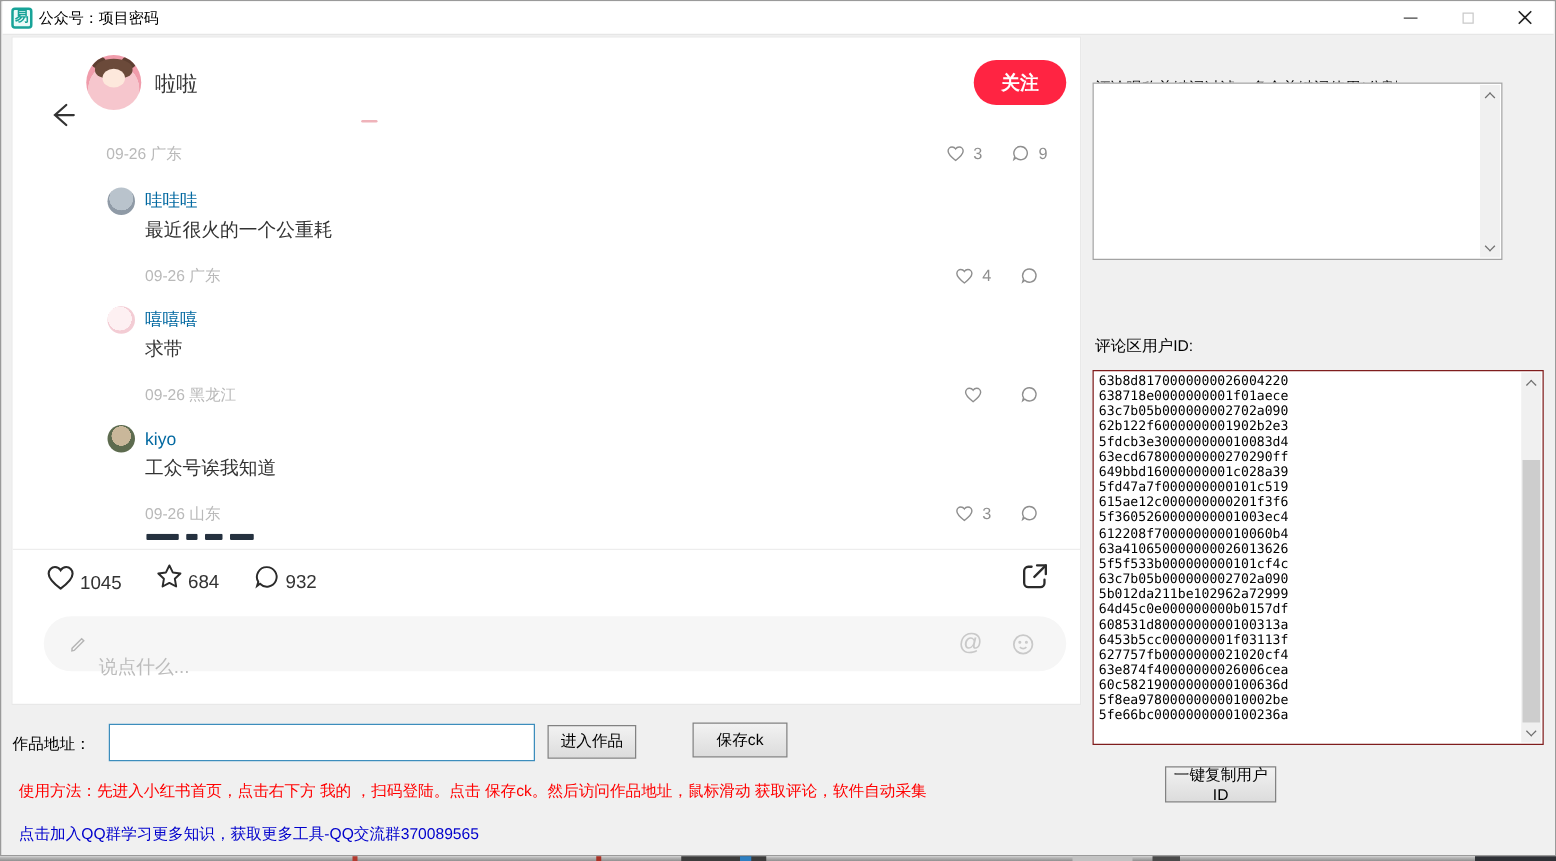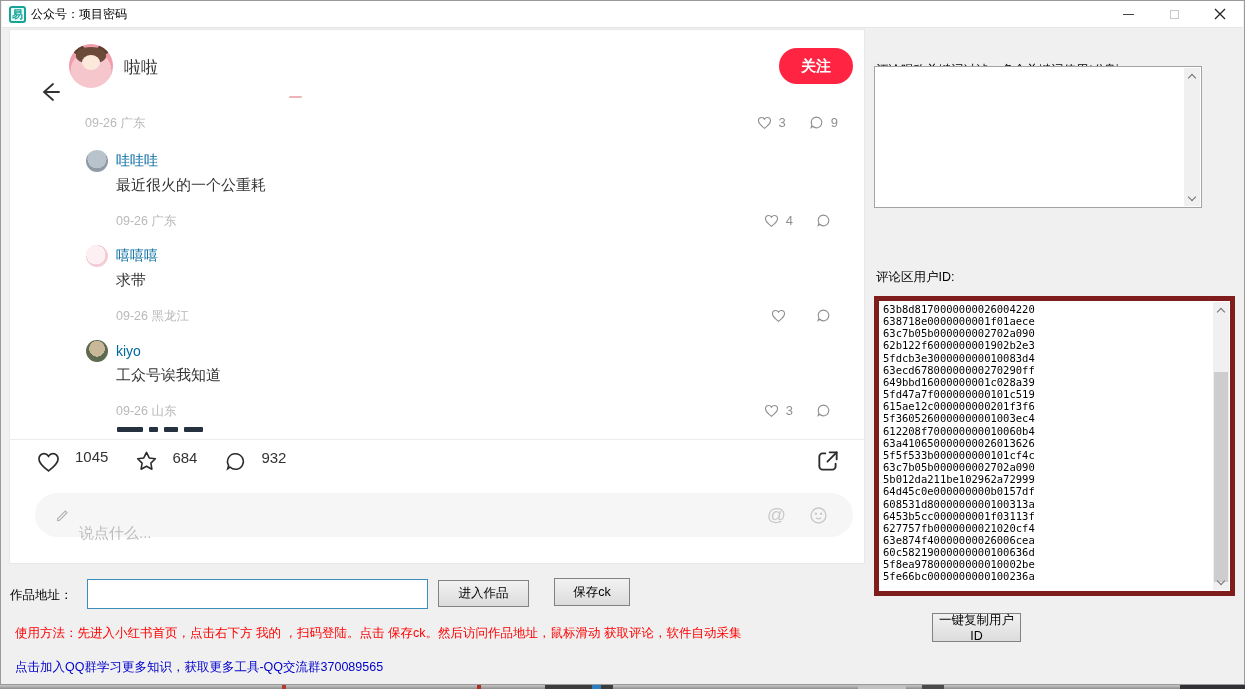--- a/index.html
+++ b/index.html
@@ -55,50 +55,50 @@
          font-size:12.5px;color:#b9b9b9;line-height:16px;}
   .likes{display:flex;align-items:center;gap:22px;color:#8f8f8f;font-size:13px;}
   .lk{display:flex;align-items:center;gap:6px;}
   .lk svg{display:block;color:#8f8f8f;}
   .clip-frag{position:absolute;left:107px;top:397px;width:92px;height:12px;overflow:hidden;display:flex;gap:6px;align-items:flex-start;}
   .clip-frag i{display:block;height:5px;background:#25313f;border-radius:1px;}
 
   .divider{position:absolute;left:0;right:0;top:409px;border-top:1px solid #ededed;}
 
   .stats{position:absolute;left:25px;top:418px;display:flex;align-items:center;gap:26px;}
-  .stat{display:flex;align-items:flex-start;gap:13px;color:#333;font-size:15px;}
+  .stat{display:flex;align-items:flex-end;gap:2px;color:#333;font-size:15px;}
   .stat svg{display:block;color:#2b2b2b;}
   .share-icon{position:absolute;right:23px;top:418px;color:#2b2b2b;}
 
   .comment-pill{position:absolute;left:25px;right:11px;top:463px;height:44px;border-radius:22px;
                 background:#f6f6f6;display:flex;align-items:center;padding:0 24px 0 20px;}
   .pill-pencil{color:#b5b5b5;margin-right:8px;}
   .pill-ph{font-size:15px;color:#bcbcbc;margin-top:36px;}
   .pill-at{margin-left:auto;font-size:19px;color:#c9c9c9;}
   .pill-smile{margin-left:22px;color:#c9c9c9;}
 
   
   .form-label{position:absolute;left:9px;top:586px;font-size:12.5px;color:#000;}
   .addr-input{position:absolute;left:86px;top:578px;width:341px;height:30px;border:1px solid #3c8dbc;
               background:#fff;font-size:13px;padding:0 6px;outline:none;}
   .win-push{border:1px solid #828282;background:linear-gradient(#f2f2f2,#dcdcdc);
             font-size:12.5px;color:#000;display:flex;align-items:center;justify-content:center;
             font-family:"Liberation Sans",sans-serif;}
-  .enter-btn{position:absolute;left:437px;top:579px;width:91px;height:27px;}
+  .enter-btn{position:absolute;left:437px;top:579px;width:71px;height:27px;}
   .saveck-btn{position:absolute;left:553px;top:577px;width:76px;height:28px;}
   .red-text{position:absolute;left:14px;top:624px;font-size:12.5px;color:#ff0000;white-space:nowrap;}
   .blue-text{position:absolute;left:14px;top:658px;font-size:12.5px;color:#0000cc;white-space:nowrap;}
 
   
   .filter-label{position:absolute;left:875px;top:44px;font-size:12.5px;color:#000;margin-top:17px;}
   .filter-box{position:absolute;left:873px;top:65px;width:328px;height:142px;background:#fff;
               border:1px solid #a3a3a3;}
   .uid-label{position:absolute;left:875px;top:268px;font-size:12.5px;color:#000;}
   .uid-box{position:absolute;left:873px;top:295px;width:361px;height:300px;background:#fff;
-           border:5px solid #7f1d1d;}
+           border:1px solid #7f1d1d;}
   .uid-list{position:absolute;left:4px;top:2px;right:18px;bottom:1px;overflow:hidden;
             font-family:"DejaVu Sans Mono",monospace;font-size:10.5px;line-height:12.15px;color:#000;}
   .copy-btn{position:absolute;left:895px;top:612px;width:89px;height:29px;margin-left:36px;}
 
   
   .win-sb{position:absolute;top:1px;bottom:1px;right:1px;width:16px;background:#f0f0f0;}
   .sb-btn{position:absolute;left:0;width:16px;height:16px;display:flex;align-items:center;justify-content:center;}
   .sb-btn.up{top:0;} .sb-btn.down{bottom:0;}
   .chev{width:6px;height:6px;border-right:1.4px solid #6f6f6f;border-bottom:1.4px solid #6f6f6f;}
   .chev.up{transform:rotate(-135deg);margin-top:3px;}

